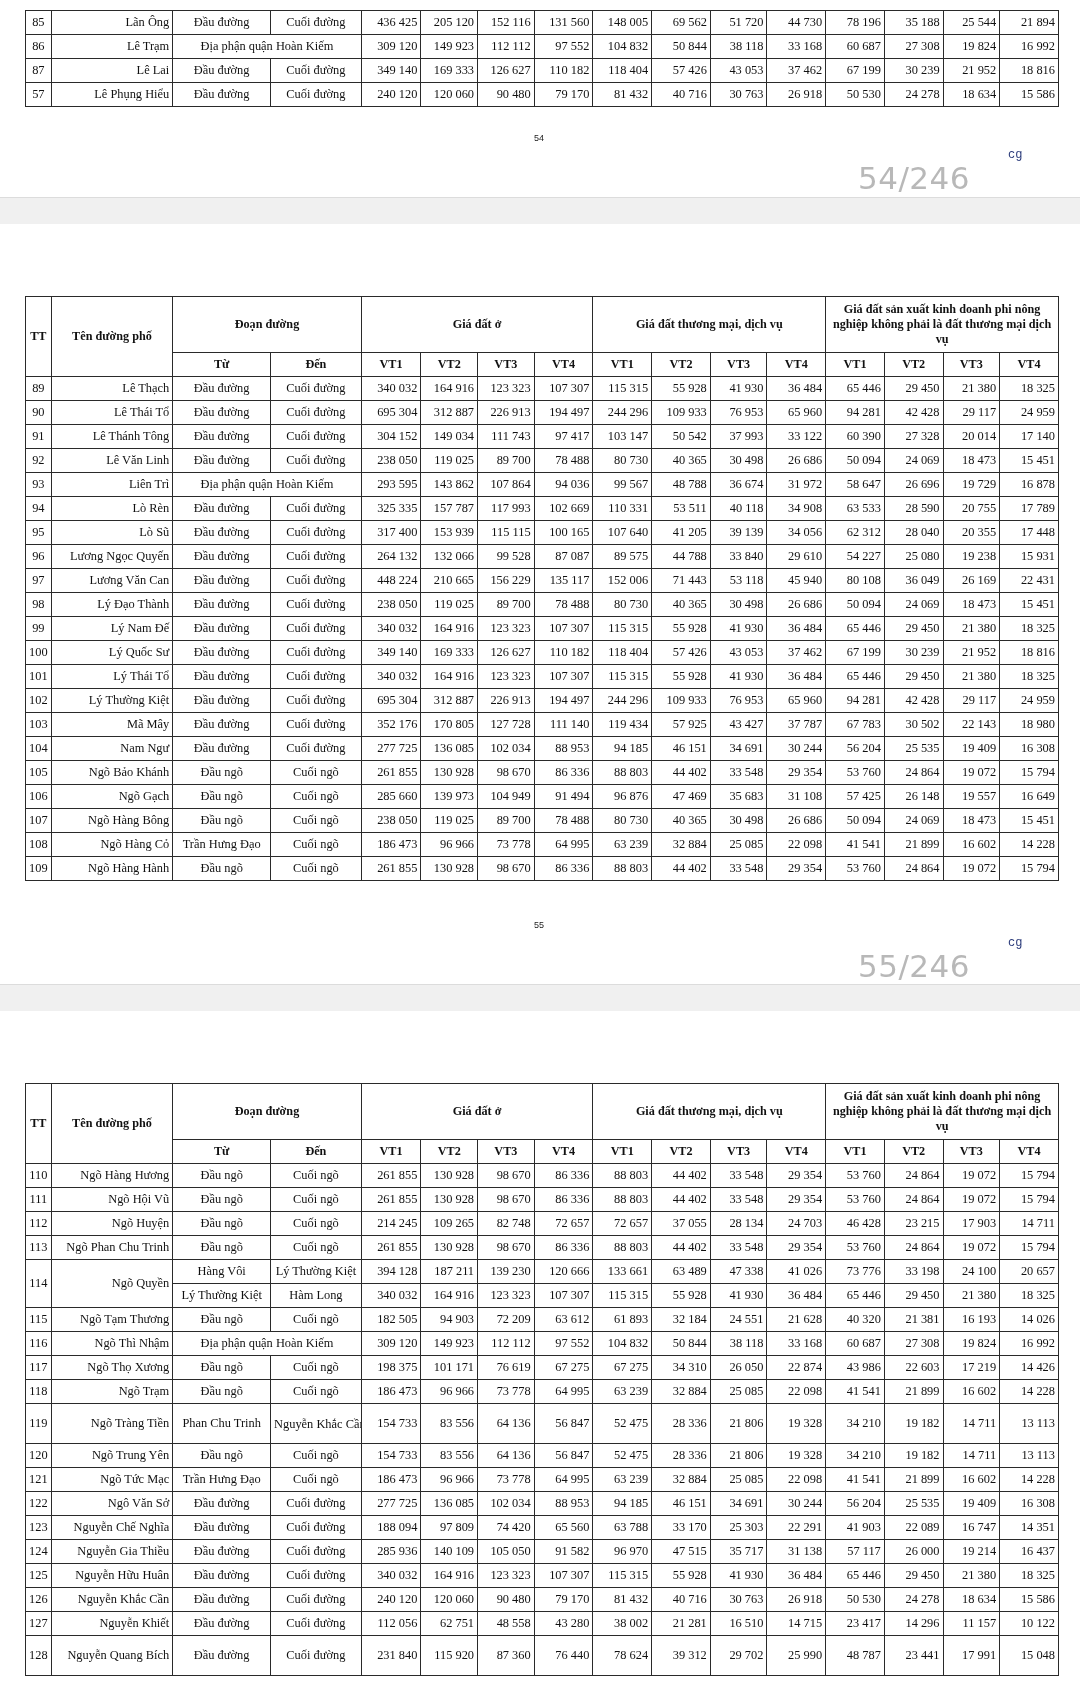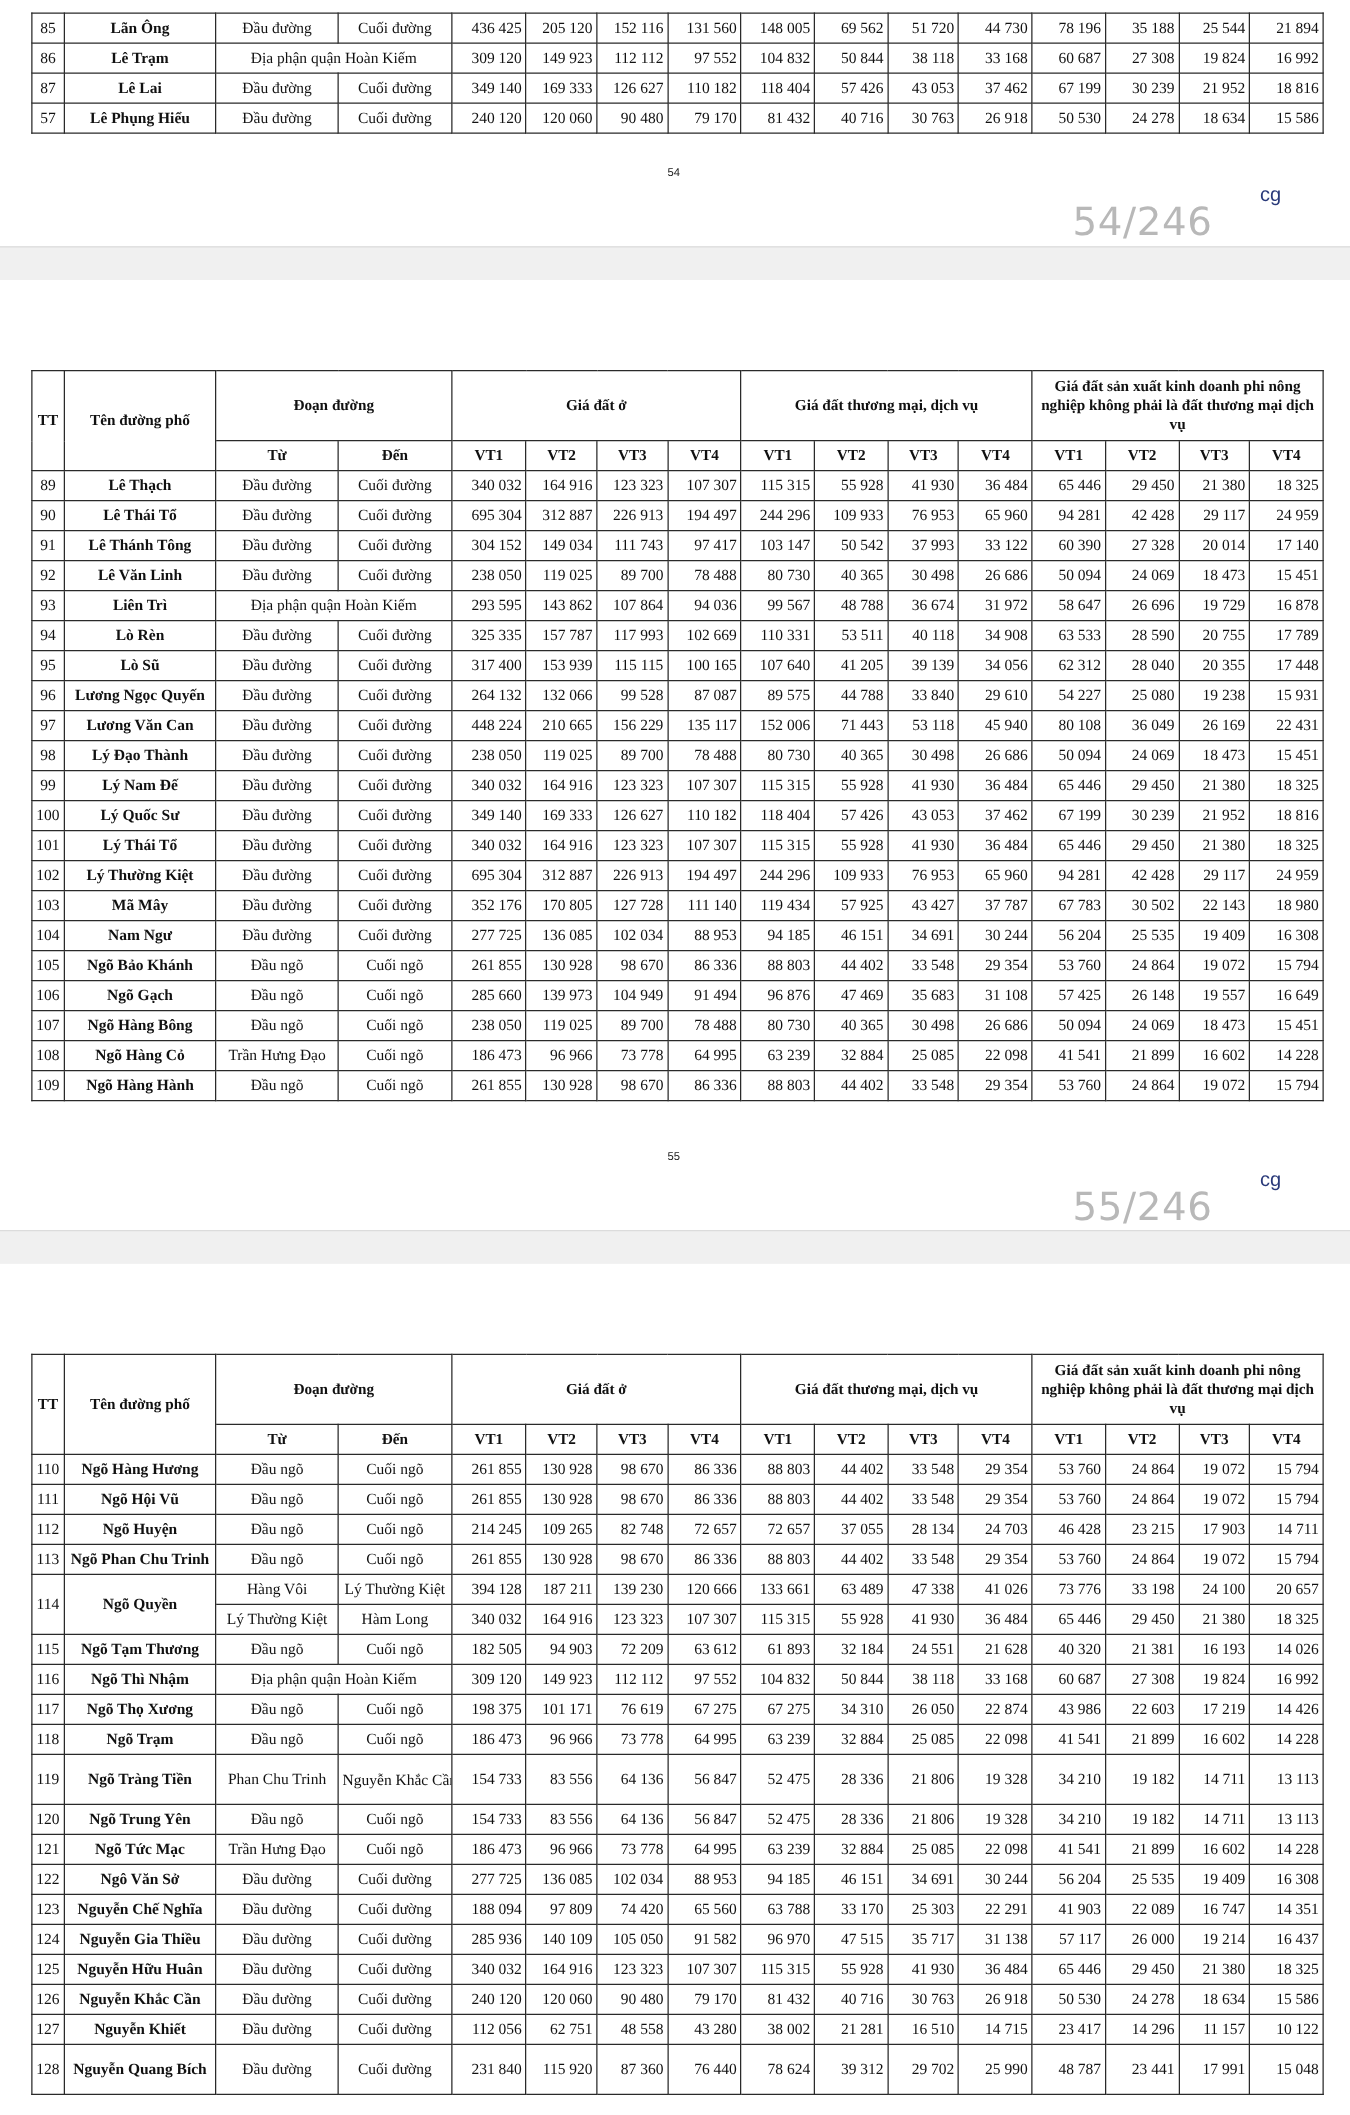--- a/index.html
+++ b/index.html
@@ -4,27 +4,27 @@
 <style>
   html, body { margin:0; padding:0; }
   body { width:1080px; height:1692px; overflow:hidden; background:#ffffff; font-family:"Liberation Serif", serif; color:#111; position:relative; }
   .page { position:absolute; left:0; width:1080px; background:#fff; }
   .gap { position:absolute; left:0; width:1080px; background:#f0f0f0; border-top:1px solid #dcdcdc; border-bottom:1px solid #e6e6e6; }
   table.t { position:absolute; left:25px; width:1034px; border-collapse:collapse; table-layout:fixed; font-size:12.4px; }
   table.t td, table.t th { border:1px solid #2a2a2a; padding:0 3px; height:23px; white-space:nowrap; overflow:hidden; }
   table.t th { font-weight:bold; text-align:center; font-size:12.2px; }
   table.t th.wrap { white-space:normal; line-height:15px; padding:2px 2px; }
   td.tt { text-align:center; padding:0 1px; }
-  td.nm { text-align:center;font-weight:bold; }
+  td.nm { text-align:right; }
   td.c { text-align:center; }
   td.n { text-align:right; }
   td.wrapc { white-space:normal; line-height:14px; text-align:center; }
   .pnum { position:absolute; font-size:9px; font-family:"Liberation Sans", sans-serif; color:#222; }
   .pcount { position:absolute; right:110px; font-family:"DejaVu Sans", sans-serif; font-size:31px; color:#b8b8b8; letter-spacing:0.5px; }
-  .mark { position:absolute; font-size:16px; color:#2a3a7a; font-family:Liberation Sans, sans-serif; }
+  .mark { position:absolute; font-size:12px; color:#2a3a7a; font-family:Liberation Mono, monospace; }
 </style>
 </head>
 <body>
 
 <div class="page" style="top:0;height:197px;">
   <table class="t" style="top:10px;">
     <colgroup id="cg0">
         <col style="width: 25px;">
         <col style="width: 118px;">
         <col style="width: 95px;">

